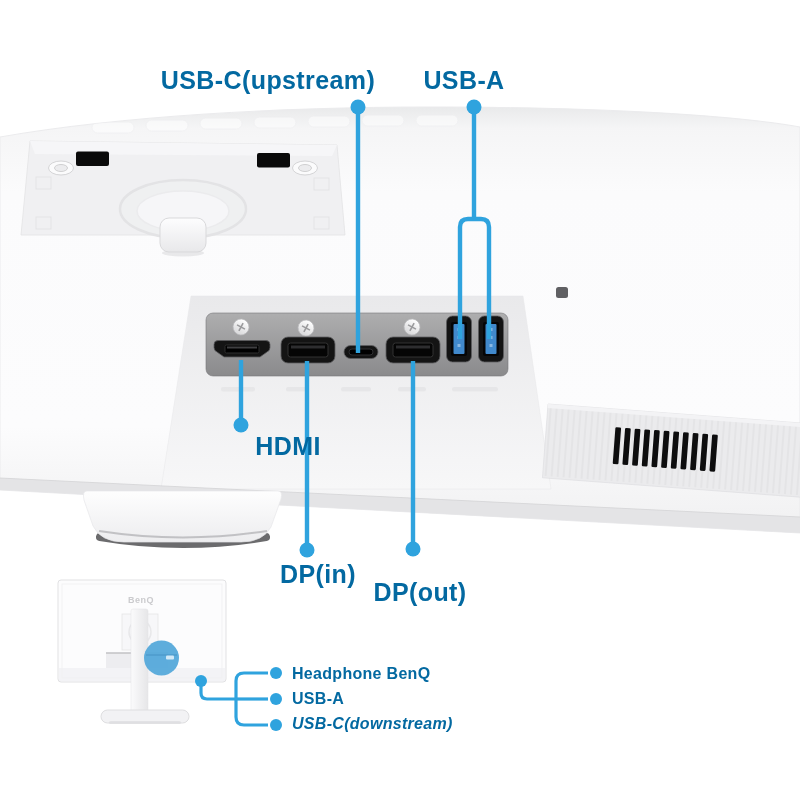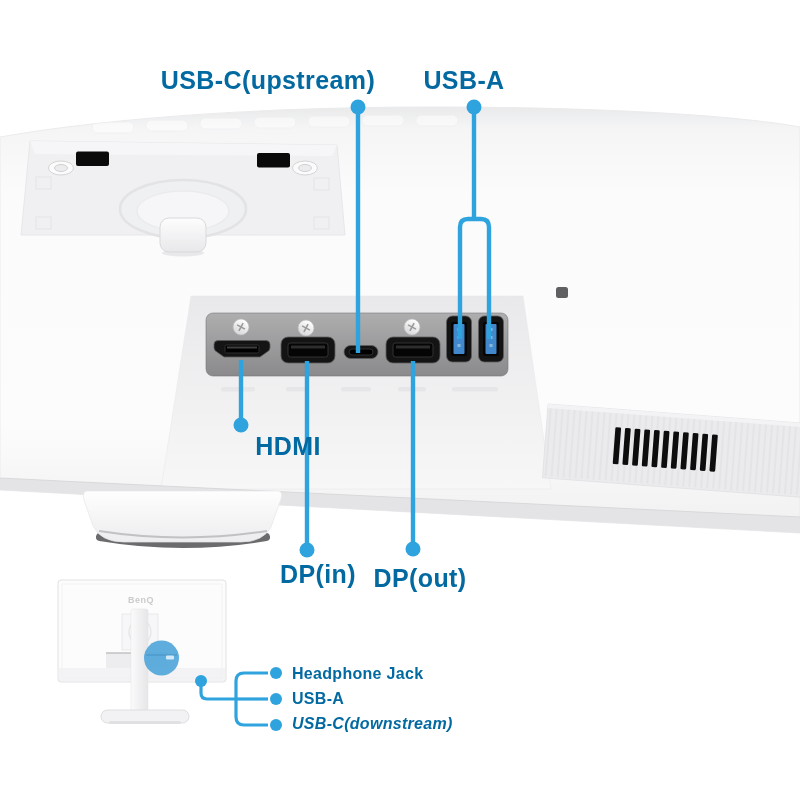--- a/index.html
+++ b/index.html
@@ -251,19 +251,19 @@
       <circle cx="276" cy="699" r="6" fill="#2fa3de" stroke="none"></circle>
       <circle cx="276" cy="725" r="6" fill="#2fa3de" stroke="none"></circle>
     </g>
   </g>
 </svg>
 
 <div class="lbl lbl-big" style="left:268px;top:80px;">USB-C(upstream)</div>
 <div class="lbl lbl-big" style="left:464px;top:80px;">USB-A</div>
 <div class="lbl lbl-big" style="left:240px;top:446px;margin-left:48px;">HDMI</div>
 <div class="lbl lbl-big" style="left:318px;top:574px;">DP(in)</div>
-<div class="lbl lbl-big" style="left:420px;top:578px;">DP(out)</div>
-
-<div class="lbl lbl-side" style="left:292px;top:674px;">Headphone Jack</div>
+<div class="lbl lbl-big" style="left:420px;top:592px;">DP(out)</div>
+
+<div class="lbl lbl-side" style="left:292px;top:674px;">Headphone BenQ</div>
 <div class="lbl lbl-side" style="left:292px;top:699px;">USB-A</div>
 <div class="lbl lbl-side" style="left:292px;top:724px;font-style:italic;">USB-C(downstream)</div>
 
 </div>
 
 </body></html>

